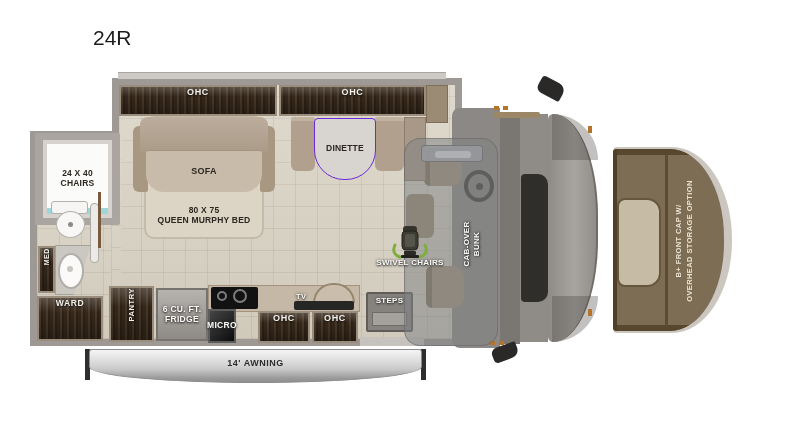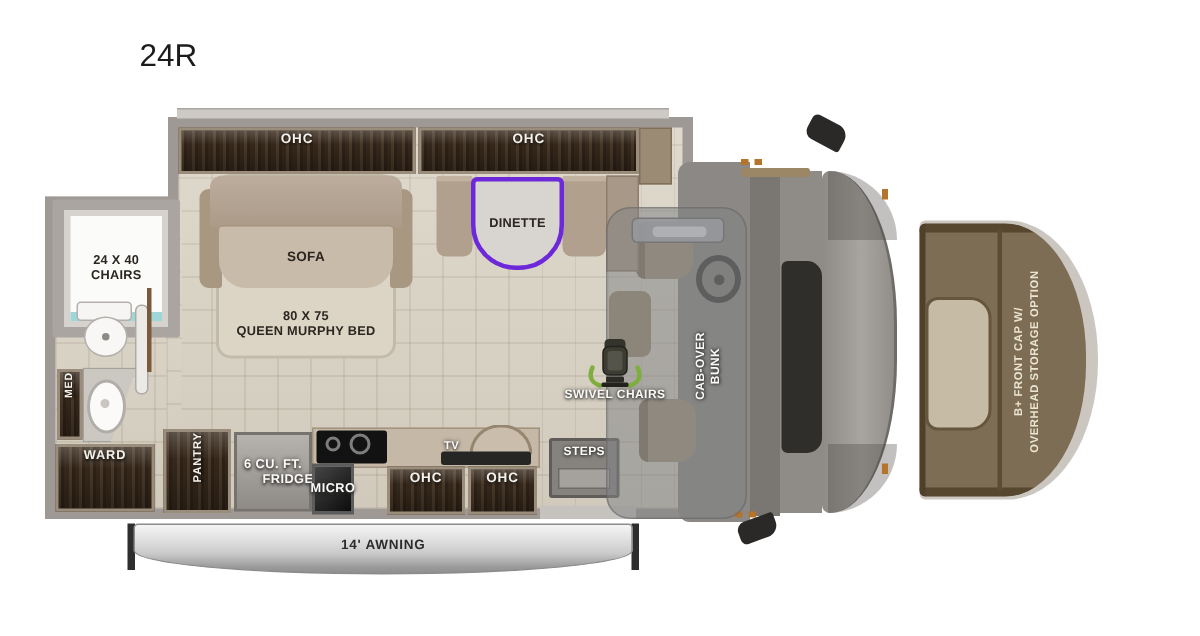--- a/index.html
+++ b/index.html
@@ -76,21 +76,21 @@
   <div class="abs flexc" style="left:146px;top:150px;width:116px;height:42px;background:#c9bbaa;border-top:1px solid #a3937f;border-radius:3px 3px 18px 18px;">
     <span class="lbl" style="font-size:9px;">SOFA</span>
   </div>
   <div class="abs lbl" style="left:144px;top:206px;width:120px;font-size:8.5px;">
     <div>80 X 75</div>
     <div>QUEEN MURPHY BED</div>
   </div>
 
   <div class="abs" style="left:291px;top:117px;width:24px;height:54px;background:#b1a08d;border-radius:2px 2px 6px 6px;border-top:4px solid #c2b2a0;"></div>
   <div class="abs" style="left:375px;top:117px;width:29px;height:54px;background:#b1a08d;border-radius:2px 2px 6px 6px;border-top:4px solid #c2b2a0;"></div>
-  <div class="abs flexc" style="left:314px;top:118px;width:62px;height:62px;background:#d8d5d1;border:3px solid #6d28d9;border-radius:4px 4px 30px 30px;">
+  <div class="abs flexc" style="left:314px;top:118px;width:62px;height:62px;background:#d8d5d1;border:1px solid #6d28d9;border-radius:4px 4px 30px 30px;">
     <span class="lbl" style="font-size:8.5px;">DINETTE</span>
   </div>
   <div class="abs" style="left:404px;top:117px;width:22px;height:64px;background:#a89887;border:1px solid #8d7d6c;"></div>
 
   <div class="abs" style="left:35px;top:133px;width:85px;height:92px;background:#aaa5a1;border-radius:2px;"></div>
   <div class="abs flexc" style="left:43px;top:140px;width:69px;height:78px;background:#fbfbfa;border:4px solid #d6d3cf;">
     <span class="lbl" style="font-size:8.5px;">24 X 40</span>
     <span class="lbl" style="font-size:8.5px;">CHAIRS</span>
     <div class="abs" style="left:0;bottom:0;width:100%;height:6px;background:var(--shower-accent-teal,#9fd6d8);"></div>
   </div>
@@ -107,21 +107,21 @@
   <div class="abs" style="left:67px;top:266px;width:6px;height:6px;background:#c9c6c2;border-radius:50%;"></div>
 
   <div class="abs wood" style="left:37px;top:296px;width:66px;height:45px;">
     <span style="font-size:8.5px;">WARD</span>
     </div>
   <div class="abs wood" style="left:109px;top:286px;width:45px;height:56px;">
     <span class="vtext" style="font-size:7.5px;">PANTRY</span>
     </div>
   <div class="abs flexc" style="left:156px;top:288px;width:52px;height:53px;background:linear-gradient(180deg,#b6b2ae,#8e8a86);border:2px solid #76726e;">
     <span class="wlbl" style="font-size:8.5px;">6 CU. FT.</span>
-    <span class="wlbl" style="font-size:8.5px;padding-left:20px;">FRIDGE</span>
+    <span class="wlbl" style="font-size:8.5px;">FRIDGE</span>
   </div>
   <div class="abs" style="left:208px;top:285px;width:152px;height:27px;background:#c6b8a6;border:1px solid #a2937f;"></div>
   <div class="abs" style="left:211px;top:287px;width:47px;height:22px;background:#121212;border-radius:2px;"></div>
   <div class="abs" style="left:217px;top:291px;width:10px;height:10px;border:2px solid #7d7d7d;border-radius:50%;"></div>
   <div class="abs" style="left:233px;top:289px;width:14px;height:14px;border:2px solid #7d7d7d;border-radius:50%;"></div>
   <div class="abs" style="left:313px;top:283px;width:42px;height:20px;background:#cbbdab;border:2px solid #95876f;border-bottom:none;border-radius:24px 24px 0 0;"></div>
   <div class="abs" style="left:294px;top:301px;width:60px;height:9px;background:#262624;border-radius:2px;"></div>
   <div class="abs wlbl" style="left:296px;top:293px;font-size:7.5px;">TV</div>
   <div class="abs flexc" style="left:208px;top:309px;width:28px;height:34px;background:linear-gradient(135deg,#454545,#0c0c0c);border:2px solid #5c5c5c;">
     <span class="wlbl" style="font-size:8.5px;">MICRO</span>

